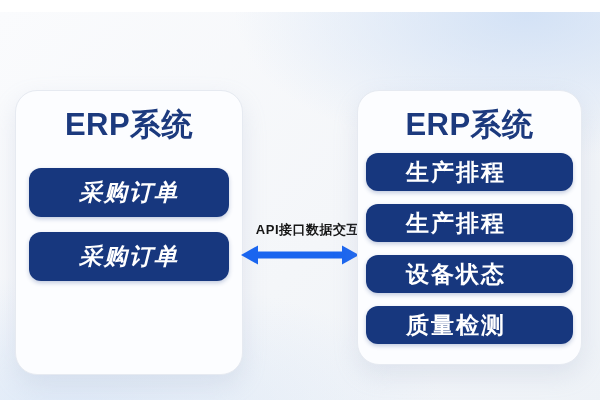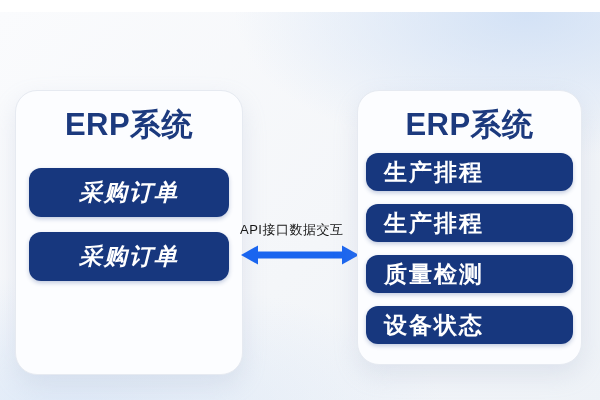--- a/index.html
+++ b/index.html
@@ -53,27 +53,27 @@
     border-radius:12px;
     color:#ffffff;
     font-weight:700;
     font-size:23px;
     letter-spacing:2px;
     display:flex;
     align-items:center;
     box-shadow:0 2px 4px rgba(23,55,126,0.25);
   }
   .panel.left  .node{height:49px;justify-content:center;font-style:italic;}
-  .panel.right .node{height:38px;justify-content:flex-start;padding-left:18px;}
+  .panel.right .node{height:38px;justify-content:flex-start;padding-left:40px;}
   .connector-label{
     position:absolute;
     left:240px;top:209px;width:120px;
-    text-align:left;
+    text-align:right;
     font-size:13px;
-    font-weight:400;
+    font-weight:700;
     color:var(--label-dark);
     letter-spacing:0.5px;
     white-space:nowrap;
   }
   .connector-arrow{
     position:absolute;
     left:241px;top:229px;width:118px;height:28px;
   }
   .connector-arrow line{stroke:var(--arrow-blue);}
   .connector-arrow polygon{fill:var(--arrow-blue);}
@@ -97,18 +97,18 @@
     <line x1="14" y1="14" x2="104" y2="14" stroke-width="7"></line>
     <polygon points="0,14 17,4.5 17,23.5"></polygon>
     <polygon points="118,14 101,4.5 101,23.5"></polygon>
   </svg>
 
   <section class="panel right">
     <h2 class="panel-title">ERP系统</h2>
     <div class="node-list">
       <div class="node">生产排程</div>
       <div class="node">生产排程</div>
+      <div class="node">设备状态</div>
       <div class="node">质量检测</div>
-      <div class="node">设备状态</div>
     </div>
   </section>
 
 </div>
 
 </body></html>

